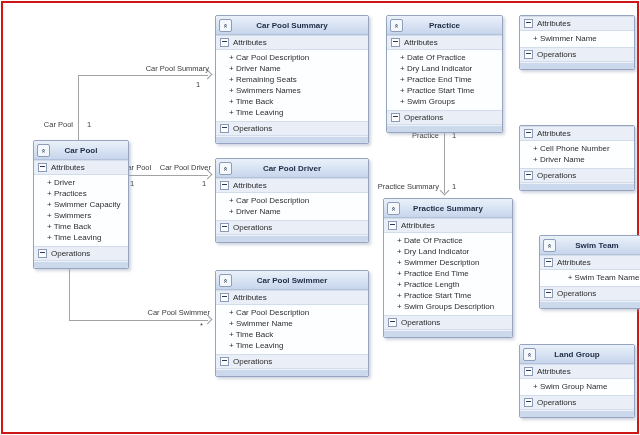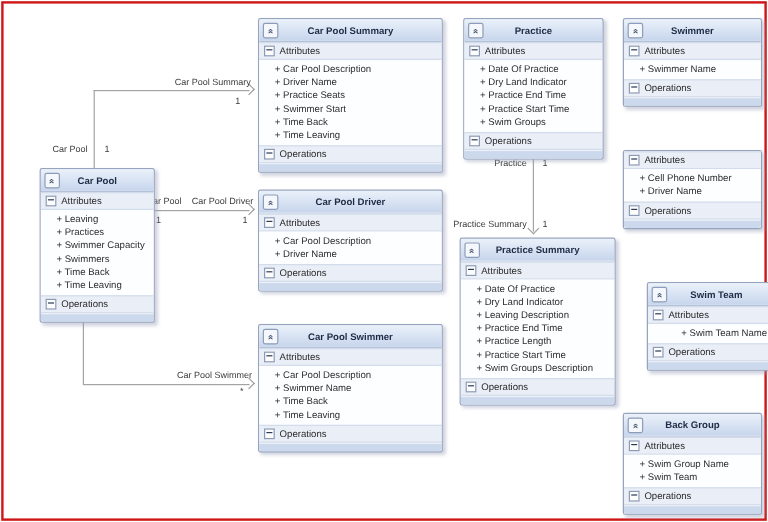--- a/index.html
+++ b/index.html
@@ -85,21 +85,21 @@
       <span class="collapse-btn">
             <span class="chev">«</span>
           </span>
       <span>Car Pool</span>
     </div>
     <div class="section-row">
       <span class="minus-icon"></span>
       <span>Attributes</span>
     </div>
     <div class="items">
-      <div class="item">+ Leaving</div>
+      <div class="item">+ Driver</div>
       <div class="item">+ Practices</div>
       <div class="item">+ Swimmer Capacity</div>
       <div class="item">+ Swimmers</div>
       <div class="item">+ Time Back</div>
       <div class="item">+ Time Leaving</div>
     </div>
     <div class="section-row">
       <span class="minus-icon"></span>
       <span>Operations</span>
     </div>
@@ -113,22 +113,22 @@
           </span>
       <span>Car Pool Summary</span>
     </div>
     <div class="section-row">
       <span class="minus-icon"></span>
       <span>Attributes</span>
     </div>
     <div class="items">
       <div class="item">+ Car Pool Description</div>
       <div class="item">+ Driver Name</div>
-      <div class="item">+ Practice Seats</div>
-      <div class="item">+ Swimmer Start</div>
+      <div class="item">+ Remaining Seats</div>
+      <div class="item">+ Swimmers Names</div>
       <div class="item">+ Time Back</div>
       <div class="item">+ Time Leaving</div>
     </div>
     <div class="section-row">
       <span class="minus-icon"></span>
       <span>Operations</span>
     </div>
     <div class="entity-footer"></div>
   </div>
 
@@ -210,40 +210,34 @@
           </span>
       <span>Practice Summary</span>
     </div>
     <div class="section-row">
       <span class="minus-icon"></span>
       <span>Attributes</span>
     </div>
     <div class="items">
       <div class="item">+ Date Of Practice</div>
       <div class="item">+ Dry Land Indicator</div>
-      <div class="item">+ Leaving Description</div>
+      <div class="item">+ Swimmer Description</div>
       <div class="item">+ Practice End Time</div>
       <div class="item">+ Practice Length</div>
       <div class="item">+ Practice Start Time</div>
       <div class="item">+ Swim Groups Description</div>
     </div>
     <div class="section-row">
       <span class="minus-icon"></span>
       <span>Operations</span>
     </div>
     <div class="entity-footer"></div>
   </div>
 
   <div class="entity" style="left:516px;top:12px;width:114px;">
-    <div class="entity-header">
-      <span class="collapse-btn">
-            <span class="chev">«</span>
-          </span>
-      <span>Swimmer</span>
-    </div>
     <div class="section-row">
       <span class="minus-icon"></span>
       <span>Attributes</span>
     </div>
     <div class="items">
       <div class="item">+ Swimmer Name</div>
     </div>
     <div class="section-row">
       <span class="minus-icon"></span>
       <span>Operations</span>
@@ -286,29 +280,28 @@
       <span>Operations</span>
     </div>
     <div class="entity-footer"></div>
   </div>
 
   <div class="entity" style="left:516px;top:341px;width:114px;">
     <div class="entity-header">
       <span class="collapse-btn">
             <span class="chev">«</span>
           </span>
-      <span>Back Group</span>
+      <span>Land Group</span>
     </div>
     <div class="section-row">
       <span class="minus-icon"></span>
       <span>Attributes</span>
     </div>
     <div class="items gap-top">
       <div class="item">+ Swim Group Name</div>
-      <div class="item">+ Swim Team</div>
     </div>
     <div class="section-row">
       <span class="minus-icon"></span>
       <span>Operations</span>
     </div>
     <div class="entity-footer"></div>
   </div>
 
 </div>
 </div>

